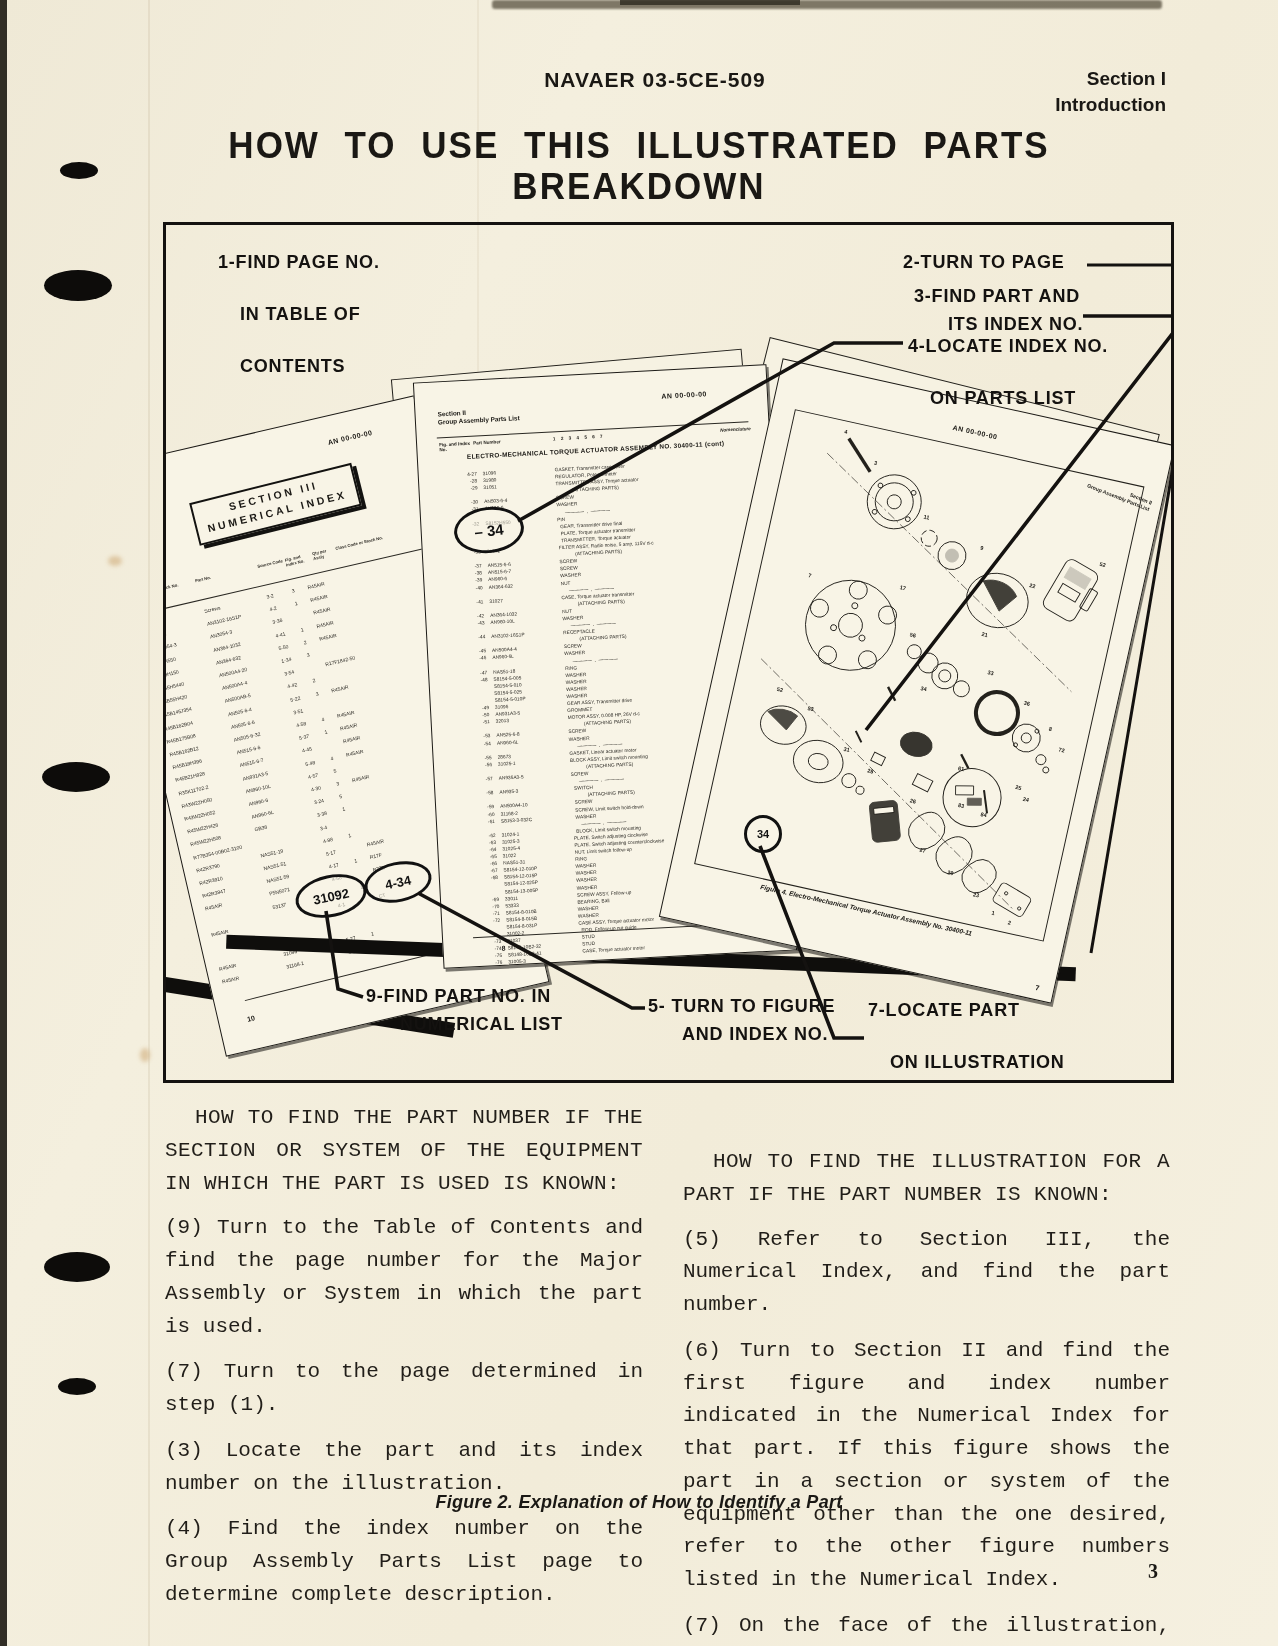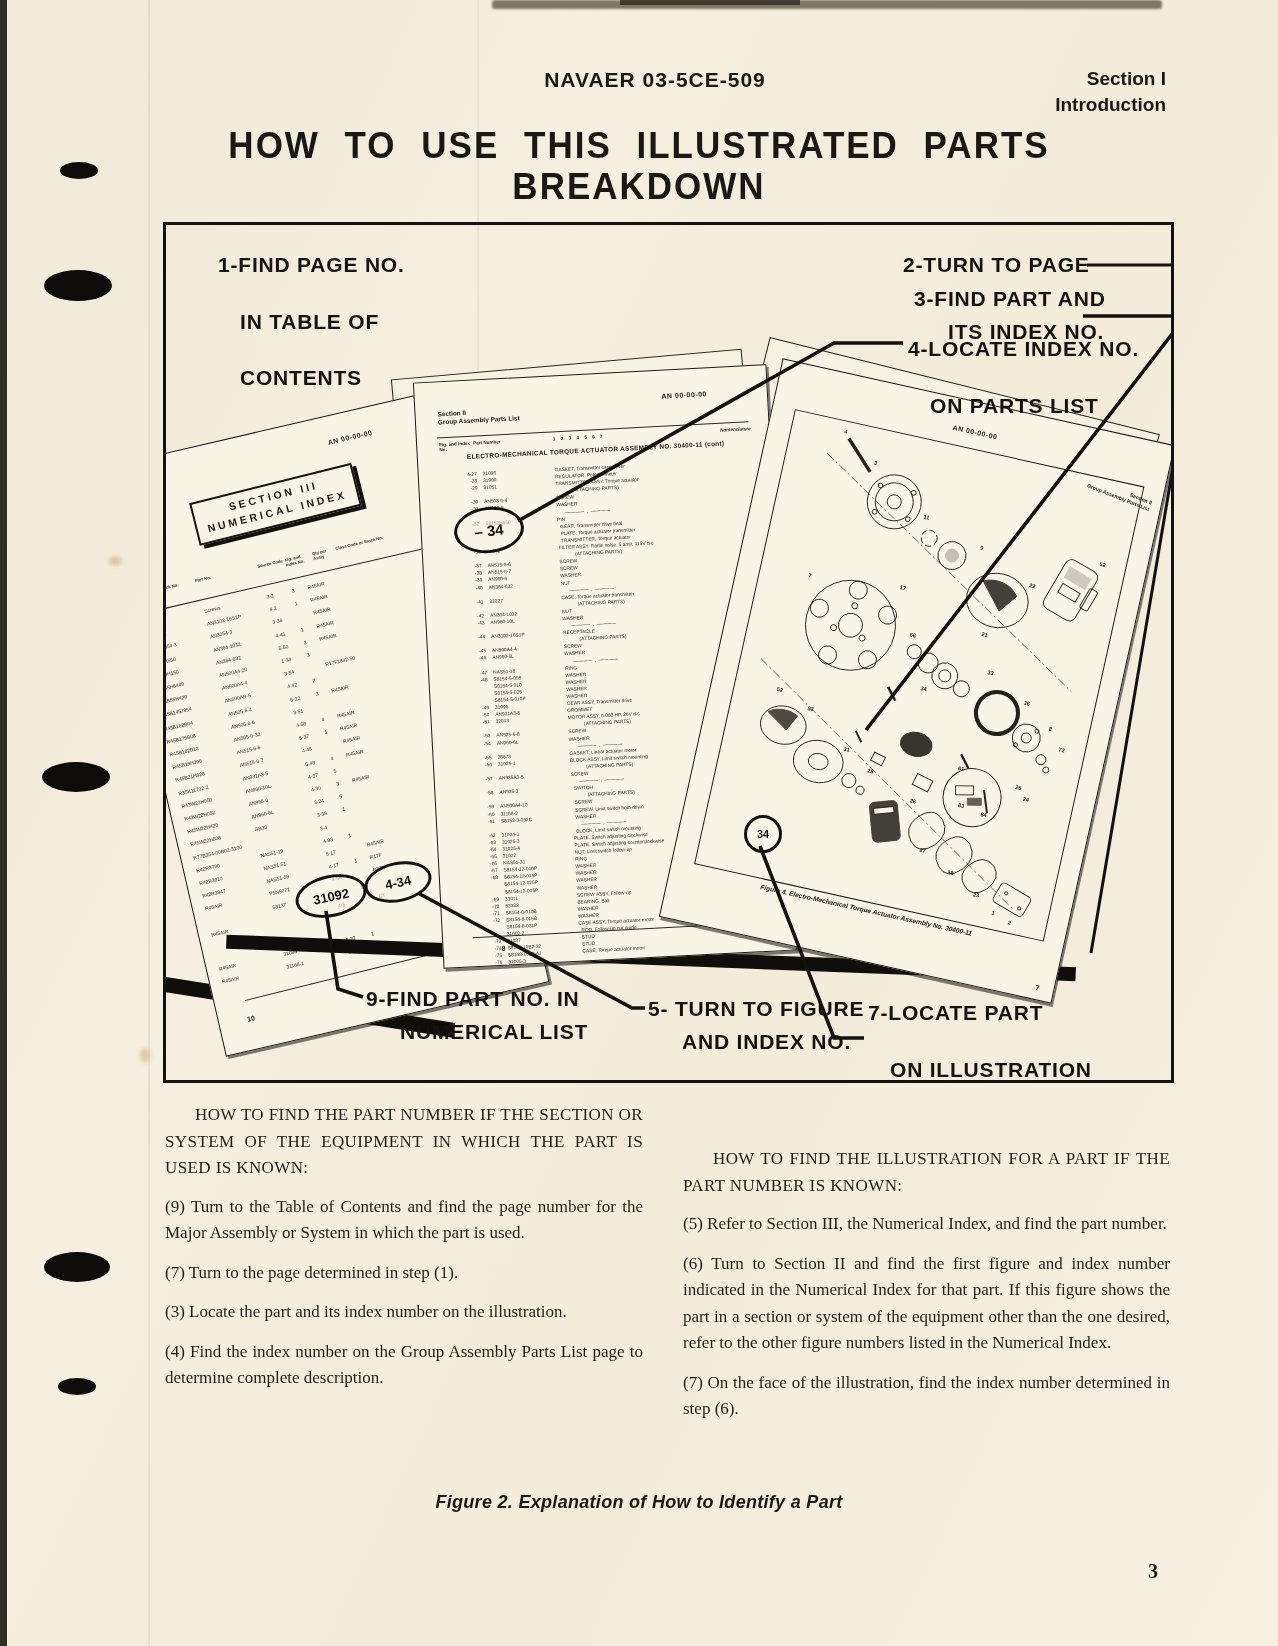--- a/index.html
+++ b/index.html
@@ -12,21 +12,21 @@
   .top-smudge2{position:absolute;left:620px;top:0;width:180px;height:5px;background:#2e2a20;opacity:.8;filter:blur(.5px);}
   .fold{position:absolute;top:0;width:2px;height:100%;background:rgba(150,128,88,.18);}
   .punch{position:absolute;background:#0d0c0a;border-radius:50%;}
   .stain{position:absolute;background:#caa26a;border-radius:50%;filter:blur(2px);opacity:.5;}
   
   .hdr-center{position:absolute;left:0;right:0;top:68px;text-align:center;font-weight:700;font-size:21px;letter-spacing:1px;margin-left:32px;}
   .hdr-right{position:absolute;right:112px;top:66px;text-align:right;font-weight:700;font-size:19px;line-height:1.35;}
   .big-title{position:absolute;left:100px;right:100px;top:126px;text-align:center;font-weight:700;font-size:35px;letter-spacing:2px;word-spacing:13px;transform:scaleY(1.03);}
   
   .figure-box{position:absolute;left:163px;top:222px;width:1005px;height:855px;border:3px solid #141210;overflow:hidden;}
-  .callout{position:absolute;font-weight:700;font-size:21px;letter-spacing:.8px;line-height:1.55;color:#141210;white-space:nowrap;}
+  .callout{position:absolute;font-weight:700;font-size:18px;letter-spacing:.8px;line-height:1.55;color:#141210;white-space:nowrap;}
   .callout .ind{padding-left:22px;display:block;margin-top:24px;}
   .callout .ind2{padding-left:34px;display:block;}
   
   .mini-page{position:absolute;background:#f8f4e6;border:1.5px solid #1c1a16;box-shadow:2px 3px 0 rgba(20,18,14,.55);}
   .back-sheet{position:absolute;background:#f6f2e2;border:1.5px solid #22201b;}
   .shadow-bar{position:absolute;background:#0f0e0c;}
   .tiny{color:#2c2a25;}
   
   .np-an{position:absolute;font-size:7px;font-weight:700;letter-spacing:.5px;}
   .banner{position:absolute;border:2.5px solid #131210;background:#f8f4e6;box-shadow:4px 4px 0 #131210;
@@ -48,21 +48,21 @@
   .grow .g1{width:30px;text-align:right;padding-right:6px;}
   .grow .g2{width:72px;}
   .grow .g3{flex:1;}
   .gp-title{position:absolute;font-weight:700;font-size:6.4px;letter-spacing:.3px;text-align:center;}
   .gp-h{position:absolute;font-weight:700;font-size:6.4px;line-height:1.3;}
   .rule{position:absolute;background:#2a2823;height:1px;}
   
   .il-caption{position:absolute;font-weight:700;font-style:italic;font-size:6.6px;text-align:center;}
   .corner-rot{position:absolute;font-size:5.2px;font-weight:700;text-align:right;line-height:1.4;transform:rotate(9deg);}
   
-  .col{position:absolute;top:1102px;font-family:Liberation Serif, serif;font-size:17px;line-height:1.56;text-align:justify;color:#211e19;}
+  .col{position:absolute;top:1102px;font-family:Liberation Mono, monospace;font-size:21px;line-height:1.56;text-align:justify;color:#211e19;}
   .col .hd{text-indent:30px;letter-spacing:.4px;margin:0 0 12px 0;}
   .col p{margin:0 0 13px 0;}
   .fig-caption{position:absolute;left:0;right:0;top:1492px;text-align:center;font-weight:700;font-style:italic;font-size:18px;letter-spacing:.3px;}
   .page-no{position:absolute;right:120px;top:1560px;font-family:"Liberation Serif",serif;font-weight:700;font-size:20px;}
   svg text{font-family:"Liberation Sans",sans-serif;}
 </style>
 </head>
 <body>
 
 <div class="sheet">

